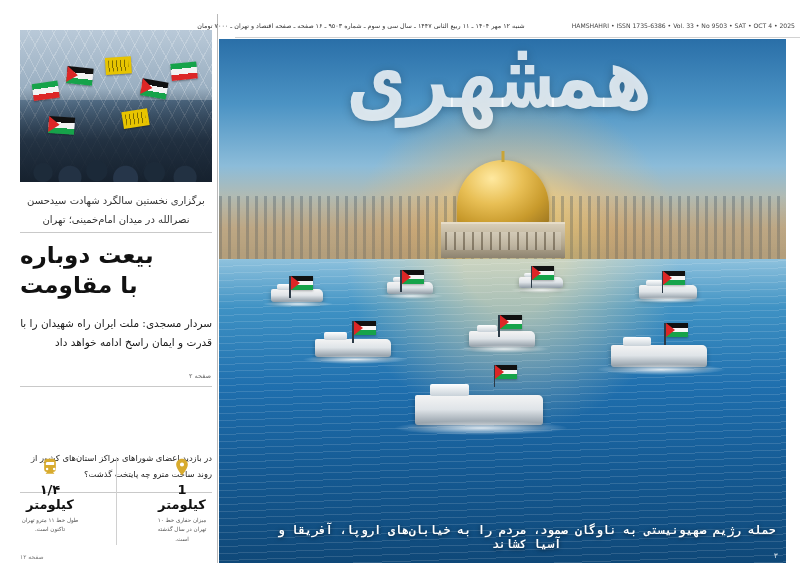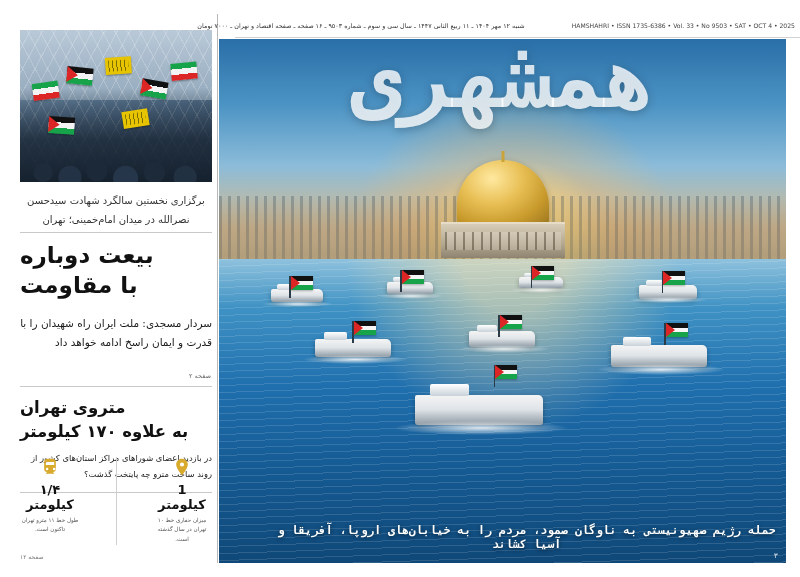--- a/index.html
+++ b/index.html
@@ -469,24 +469,20 @@
         <span class="l1">بیعت دوباره</span>
         <span class="l2">با مقاومت</span>
       </div>
 
       <div class="left-sub" style="top:300px;">سردار مسجدی: ملت ایران راه شهیدان را با قدرت و ایمان راسخ ادامه خواهد داد</div>
 
       <div class="page-ref" style="right:6px; top:358px;">صفحه ۲</div>
 
       <div class="rule" style="top:372px;"></div>
 
-      <div class="left-headline2" style="top:382px;">
-        <span>متروی تهران</span><br>
-        <span>به علاوه ۱۷۰ کیلومتر</span>
-      </div>
 
       <div class="left-body" style="top:436px;">در بازدید اعضای شوراهای مراکز استان‌های کشور از روند ساخت مترو چه پایتخت گذشت؟</div>
 
       <div class="rule" style="top:478px;"></div>
 
       <div class="stats">
         <div class="stat">
           <span class="icon">
             <svg viewBox="0 0 24 24" width="22" height="20" fill="#d8ab2e">
                 <path d="M12 2c-3.9 0-7 3.1-7 7 0 5.2 7 13 7 13s7-7.8 7-13c0-3.9-3.1-7-7-7zm0 9.5A2.5 2.5 0 1 1 12 6.5a2.5 2.5 0 0 1 0 5z"></path>

